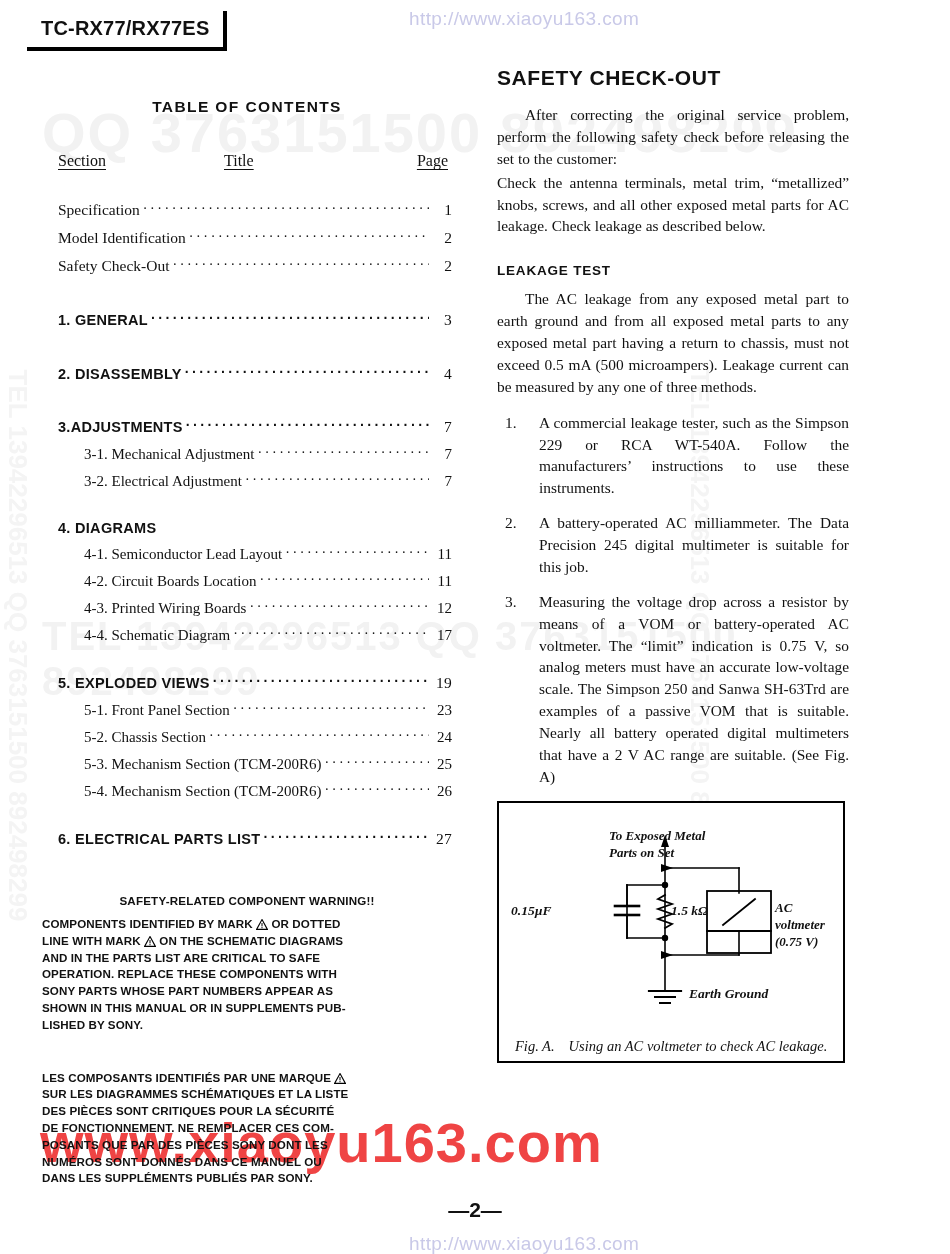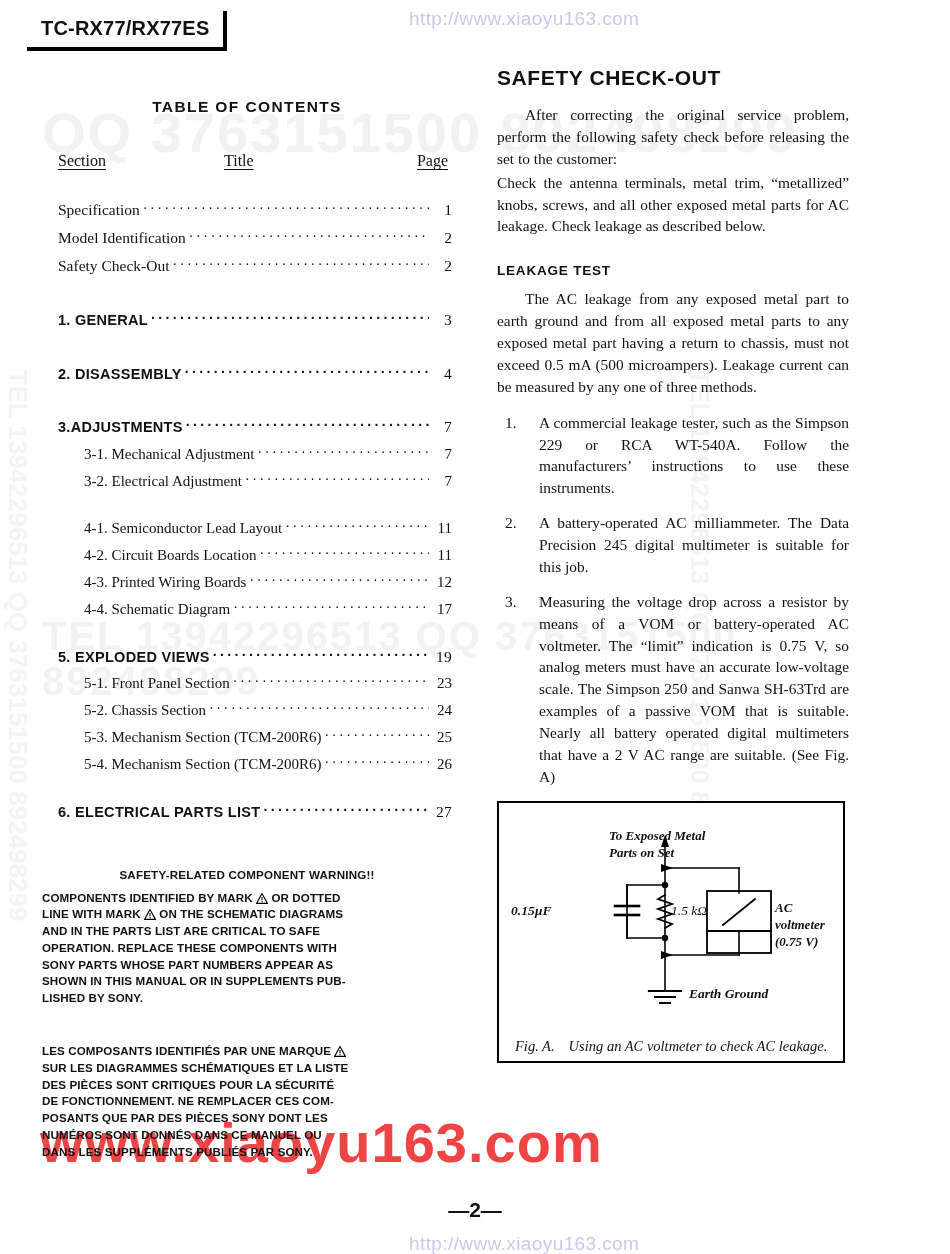--- a/index.html
+++ b/index.html
@@ -229,20 +229,23 @@
           <span class="lbl">3-1. Mechanical  Adjustment</span>
           <span class="dots">··························································································</span>
           <span class="pg">7</span>
         </div>
         <div class="toc-row sub indent1">
           <span class="lbl">3-2. Electrical  Adjustment</span>
           <span class="dots">··························································································</span>
           <span class="pg">7</span>
         </div>
         <div class="gap-md"></div>
+        <div class="toc-row major indent0">
+          <span class="lbl">4. DIAGRAMS</span>
+        </div>
         <div class="toc-row sub indent1">
           <span class="lbl">4-1. Semiconductor  Lead  Layout</span>
           <span class="dots">··························································································</span>
           <span class="pg">11</span>
         </div>
         <div class="toc-row sub indent1">
           <span class="lbl">4-2. Circuit  Boards  Location</span>
           <span class="dots">··························································································</span>
           <span class="pg">11</span>
         </div>
@@ -385,21 +388,21 @@
         </g>
       </svg>
 
       <div style="position:absolute;left:110px;top:25px;font-family:'Liberation Serif',serif;font-style:italic;font-weight:bold;font-size:13px;line-height:1.3;">
         <div>To Exposed Metal</div>
         <div>Parts on Set</div>
       </div>
 
       <div style="position:absolute;left:12px;top:100px;font-family:'Liberation Serif',serif;font-style:italic;font-weight:bold;font-size:13.5px;">0.15µF</div>
 
-      <div style="position:absolute;left:172px;top:100px;font-family:'Liberation Serif',serif;font-style:italic;font-weight:normal;font-size:13.5px;">1.5 kΩ</div>
+      <div style="position:absolute;left:172px;top:100px;font-family:'Liberation Serif',serif;font-style:italic;font-weight:bold;font-size:13.5px;">1.5 kΩ</div>
 
       <div style="position:absolute;left:276px;top:96px;font-family:'Liberation Serif',serif;font-style:italic;font-weight:bold;font-size:13px;line-height:1.32;">
         <div>AC</div>
         <div>voltmeter</div>
         <div>(0.75 V)</div>
       </div>
 
       <div style="position:absolute;left:190px;top:183px;font-family:'Liberation Serif',serif;font-style:italic;font-weight:bold;font-size:13.5px;white-space:nowrap;">Earth Ground</div>
 
       <div class="fig-caption">

